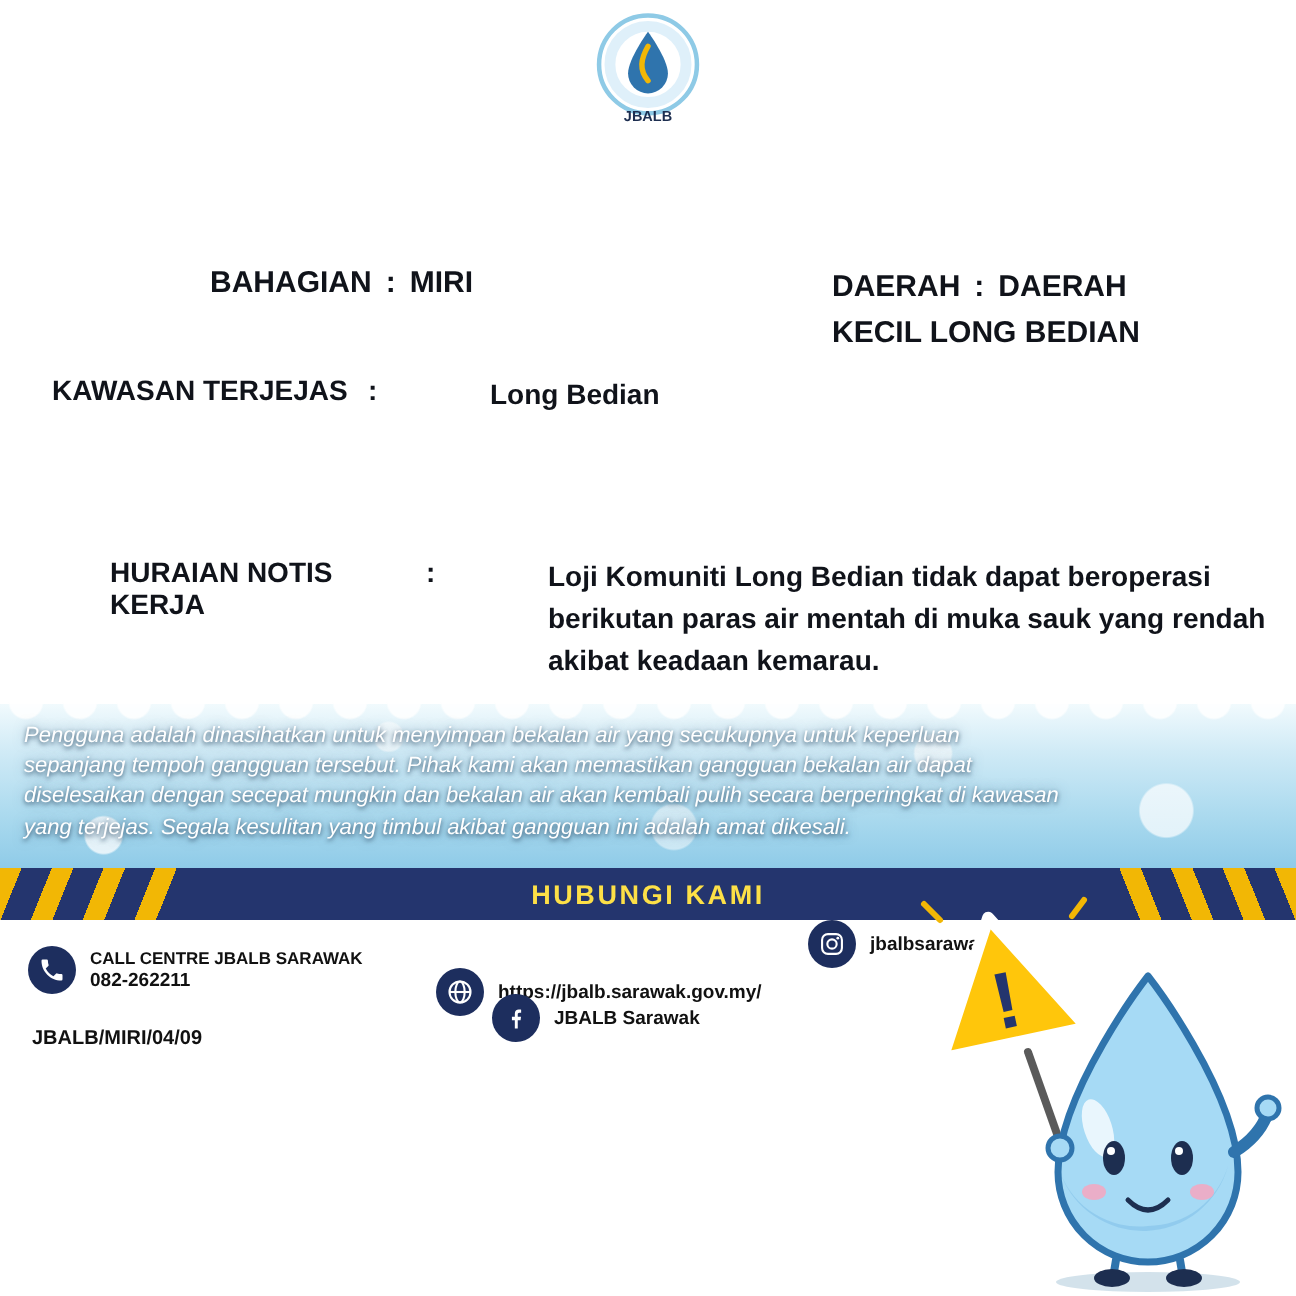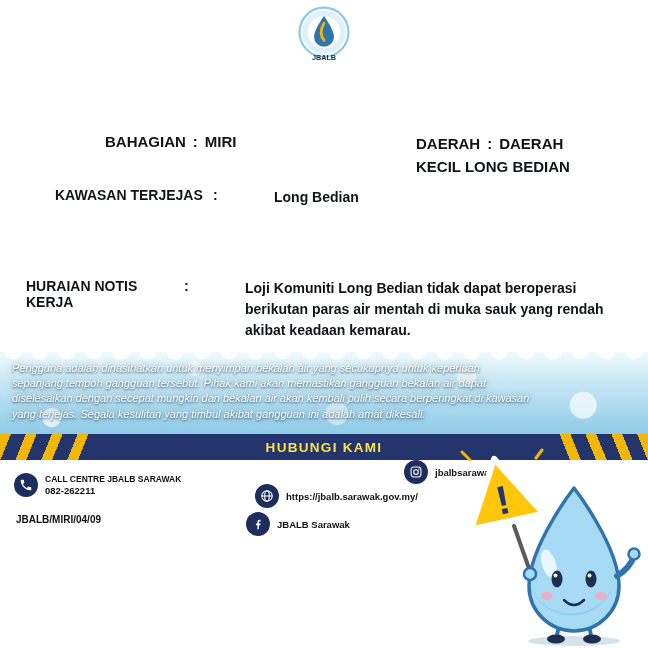--- a/index.html
+++ b/index.html
@@ -22,22 +22,22 @@
   .banner-body::after { content:""; position:absolute; right:-16px; top:7px; width:125px; height:8px;
       background:linear-gradient(90deg,#fbe07a,#e9a91c); transform:skewX(-35deg); }
 
   
   .details { height:263px; padding-top:44px; font-weight:bold; color:#10131a; font-size:14px; }
   .row-top { display:flex; height:22px; font-size:15px; }
   .bahagian { margin-left:105px; white-space:nowrap; }
   .daerah { margin-left:auto; margin-right:52px; width:180px; line-height:1.5; }
   .colon { margin:0 7px; }
   .field-row { display:flex; padding-left:26px; padding-right:10px; }
-  .kawasan-row { margin-top:32px;margin-left:29px; }
-  .huraian-row { margin-top:70px; }
+  .kawasan-row { margin-top:32px; }
+  .huraian-row { margin-top:70px;margin-left:29px; }
   .field-label { width:158px; flex:none; }
   .field-colon { width:24px; flex:none; }
   .field-value { flex:1; line-height:1.5;padding-left:37px; }
 
   
   .advisory { height:82px; position:relative; padding:9px 115px 6px 12px;
     background:
       radial-gradient(circle at 8% 80%, rgba(255,255,255,.75) 0 9px, transparent 10px),
       radial-gradient(circle at 30% 20%, rgba(255,255,255,.55) 0 7px, transparent 8px),
       radial-gradient(circle at 52% 75%, rgba(255,255,255,.5) 0 11px, transparent 12px),
@@ -60,22 +60,22 @@
 
   
   .footer { height:81px; position:relative; background:#fff; }
   .contact-item { position:absolute; display:flex; align-items:center; gap:7px; }
   .icon-circle { width:24px; height:24px; border-radius:50%; background:#1d2e5e; display:flex; align-items:center; justify-content:center; flex:none; }
   .icon-circle svg { width:14px; height:14px; display:block; }
   .cc-item { left:14px; top:13px; }
   .cc-label { font-size:8.5px; font-weight:bold; color:#111; line-height:1.3; }
   .cc-phone { font-size:9.5px; font-weight:bold; color:#111; }
   .ref { position:absolute; left:16px; top:54px; font-size:10px; font-weight:bold; color:#111; }
-  .web-item { left:218px; top:24px;margin-left:37px; }
-  .fb-item  { left:218px; top:52px;padding-left:28px; }
+  .web-item { left:218px; top:24px; }
+  .fb-item  { left:218px; top:37px;padding-left:28px; }
   .ig-item  { left:404px; top:0; }
   .contact-text { font-size:9.5px; font-weight:bold; color:#111; }
 
   
   .mascot-wrap { position:absolute; right:2px; top:448px; width:190px; height:198px; z-index:6; pointer-events:none; }
   .mascot-wrap svg { width:100%; height:100%; display:block; }
 </style>
 </head>
 <body>
 

